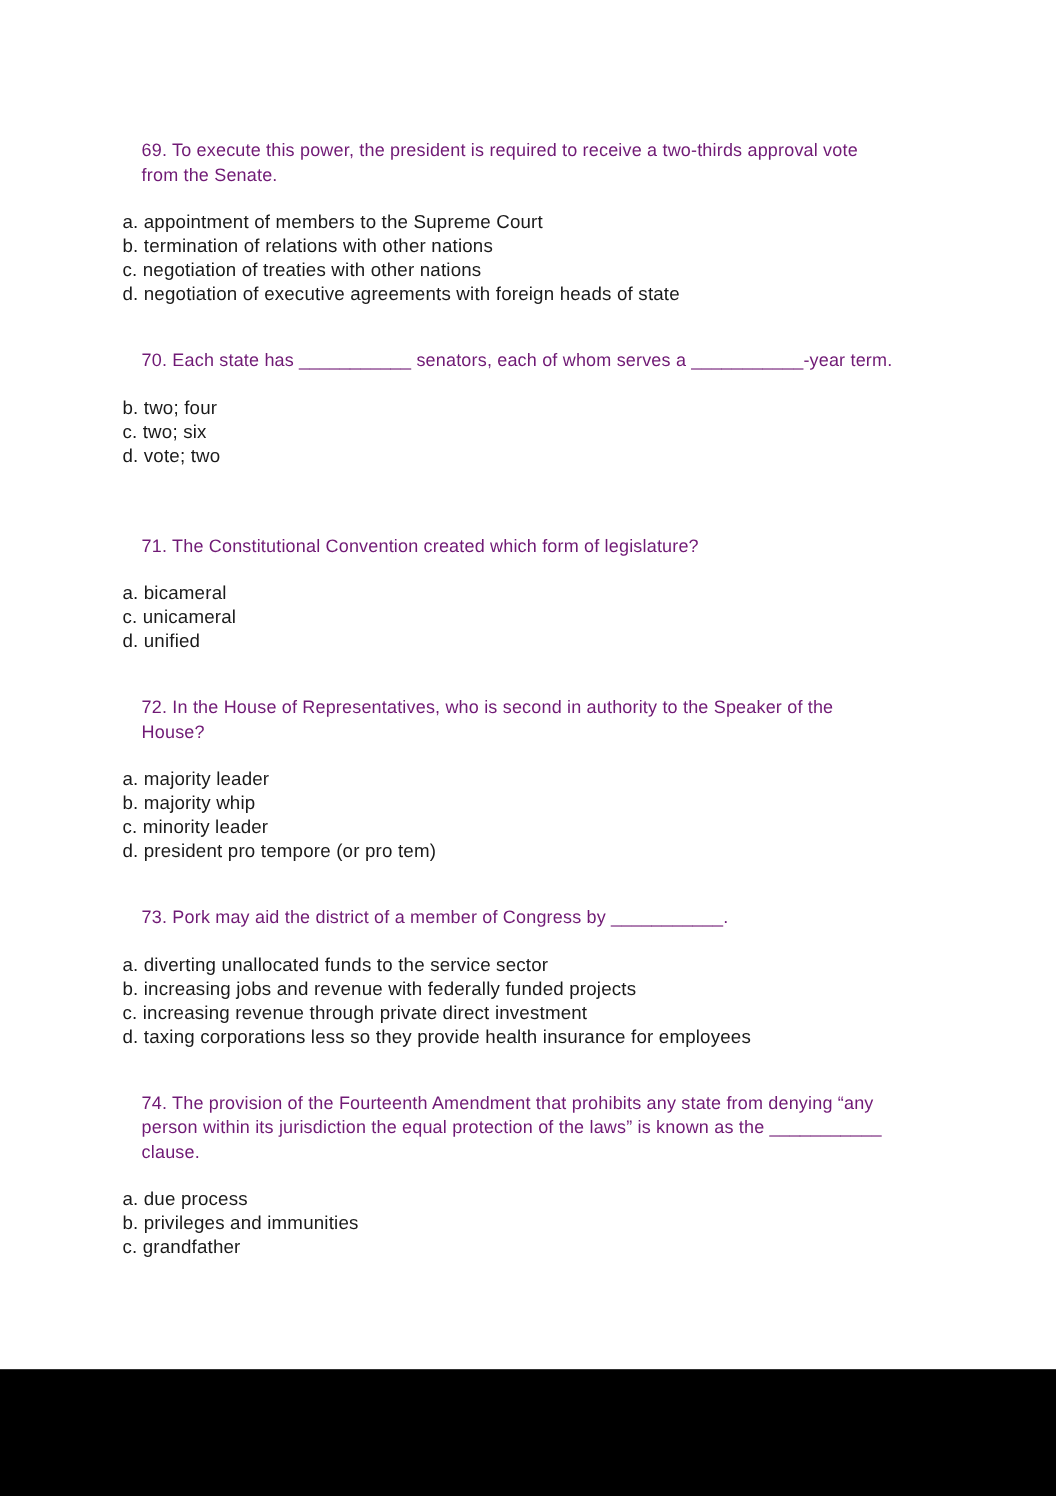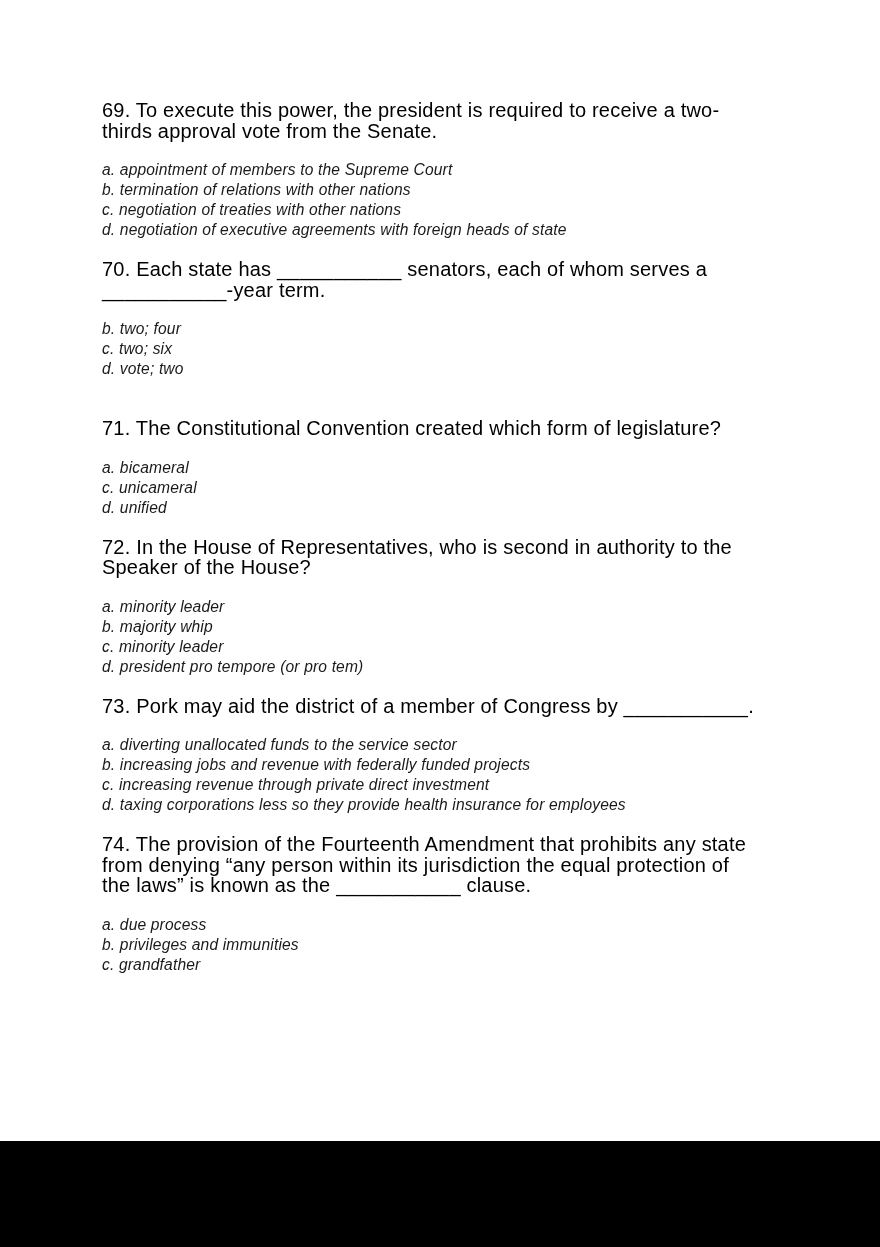--- a/index.html
+++ b/index.html
@@ -29,43 +29,42 @@
     left: 102px;
     top: 100px;
     width: 660px;
   }
 
   .q-block {
     margin: 0 0 0 0;
   }
 
   .q-stem {
-    font-size: 20px;
+    font-size: 15px;
     line-height: 20.5px;
-    color: #000000;
-    margin: 0;
+    color: #701a75;
+    margin: 16px;
     text-align: left;
     letter-spacing: 0.01em;
   }
 
   .q-options {
     margin: 19px 0 0 0;
     padding: 0;
     list-style: none;
   }
 
   .q-options li {
     font-size: 15.6px;
     line-height: 20px;
     color: #1a1a1a;
     margin: 0;
     padding: 0;
     white-space: nowrap;
     letter-spacing: 0.01em;
-    font-style: italic;
   }
 
   
   .gap-normal { height: 19px; }
   .gap-large  { height: 39px; }
 
   .footer-bar {
     position: absolute;
     left: 0;
     top: 1141px;
@@ -110,21 +109,21 @@
         <li>c. unicameral</li>
         <li>d. unified</li>
       </ul>
     </div>
 
     <div class="gap-normal"></div>
 
     <div class="q-block">
       <p class="q-stem">72.  In the House of Representatives, who is second in authority to the Speaker of the House?</p>
       <ul class="q-options">
-        <li>a. minority leader</li>
+        <li>a. majority leader</li>
         <li>b. majority whip</li>
         <li>c. minority leader</li>
         <li>d. president pro tempore (or pro tem)</li>
       </ul>
     </div>
 
     <div class="gap-normal"></div>
 
     <div class="q-block">
       <p class="q-stem">73.  Pork may aid the district of a member of Congress by ___________.</p>

